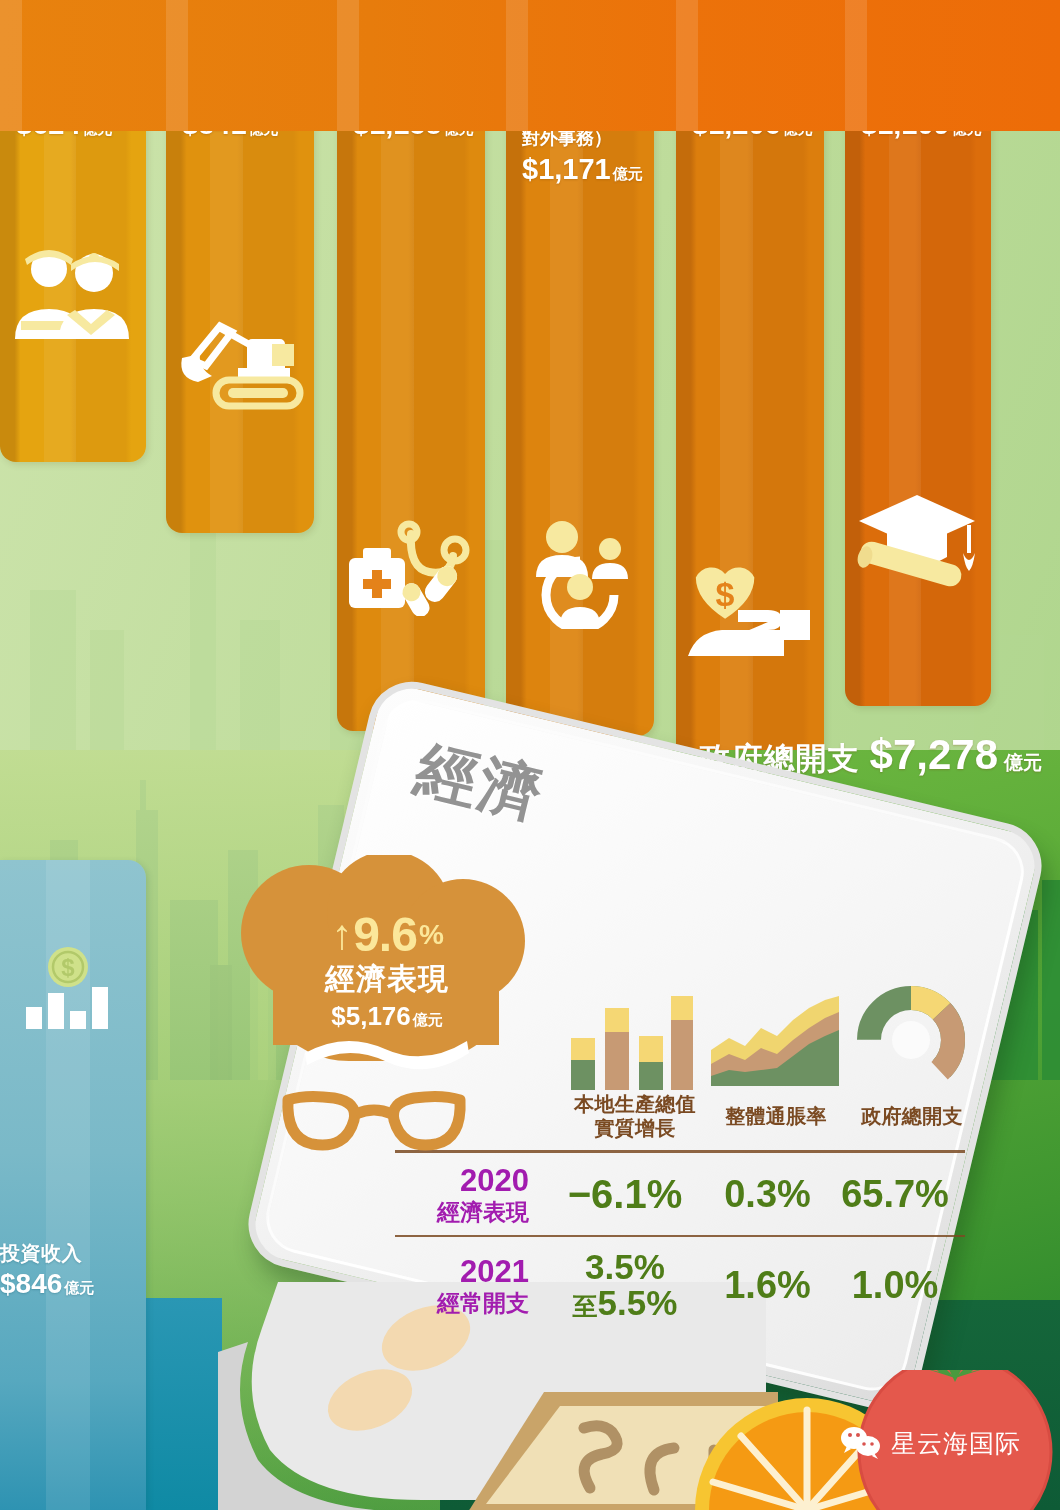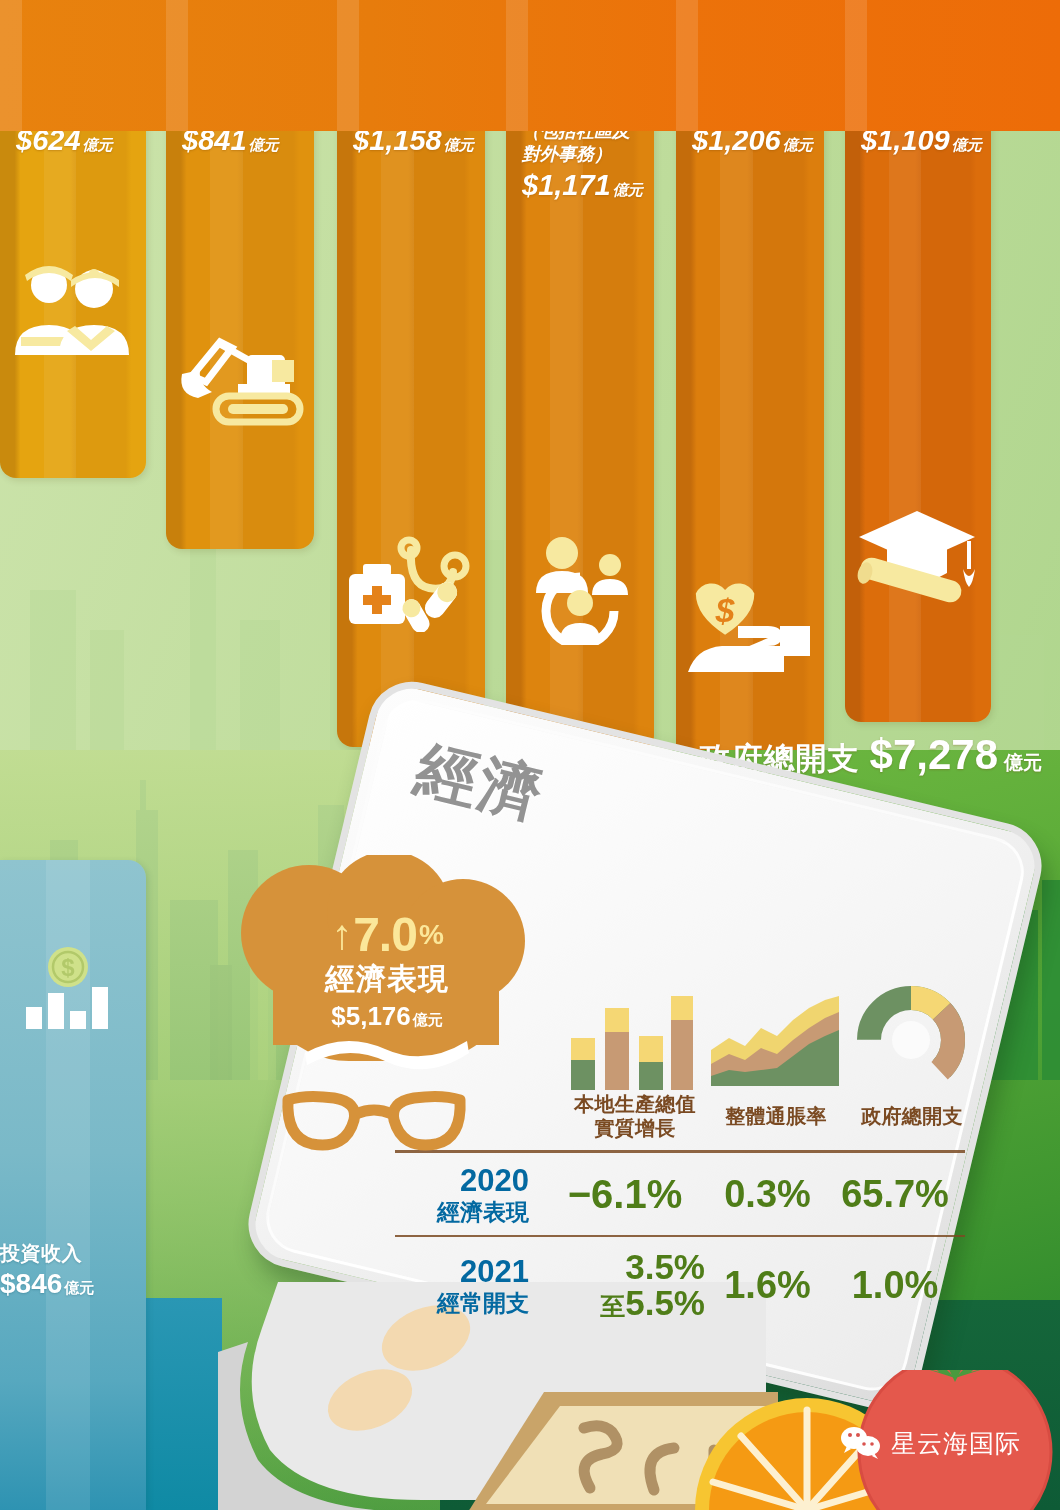--- a/index.html
+++ b/index.html
@@ -35,21 +35,21 @@
     position:absolute; right:18px; top:50%; transform:translateY(-50%);
     z-index:8; color:#fff; white-space:nowrap;
     display:flex; align-items:baseline; gap:10px;
     text-shadow:0 1px 2px rgba(120,40,0,.25);
   }
   .header-title .ht-label { font-size:31px; font-weight:700; letter-spacing:1px; }
   .header-title .ht-amount { font-size:42px; font-weight:700; letter-spacing:0px; }
   .header-title .ht-unit { font-size:19px; font-weight:700; margin-left:-4px; }
 
   
-  .bars { position:absolute; left:0; top:16px; width:1060px; height:800px; z-index:4;font-style:italic; }
+  .bars { position:absolute; left:0; top:0; width:1060px; height:800px; z-index:4; }
   .bar {
     position:absolute; top:0;
     border-bottom-left-radius:16px; border-bottom-right-radius:16px;
     box-shadow:2px 3px 6px rgba(80,60,0,.13);
     overflow:hidden;
   }
   .bar .sheen { position:absolute; top:0; bottom:0; }
   .bar-label {
     position:absolute; left:16px; top:78px; color:#fff; z-index:3;
     text-shadow:0 1px 2px rgba(130,70,0,.3);
@@ -122,28 +122,28 @@
   .mc { position:absolute; bottom:0; }
   .mc-label {
     position:absolute; text-align:center; color:#7a4a22;
     font-size:20px; font-weight:700; line-height:1.18; letter-spacing:.3px;
   }
 
   .etable { position:absolute; left:395px; top:1150px; width:570px; }
   .erow { display:flex; align-items:center; }
   .erow-sep { height:3px; background:#7a4a22; opacity:.85; }
   .erow-sep.thin { height:2px; }
-  .ecell-year { width:150px; text-align:right; padding-right:16px; color:#0369a1; line-height:1.15; }
+  .ecell-year { width:150px; text-align:right; padding-right:16px; color:#a21caf; line-height:1.15; }
   .ecell-year .yr { font-size:31px; font-weight:700; }
   .ecell-year .yd { font-size:23px; font-weight:700; }
   .ecell-val { color:#4f7d18; font-weight:700; text-align:center; }
   .c-gdp { width:160px; font-size:40px; }
   .c-h   { width:125px; font-size:38px; }
   .c-c   { width:130px; font-size:38px; }
-  .c-gdp .two { font-size:35px; line-height:1.04;text-align:right; }
+  .c-gdp .two { font-size:35px; line-height:1.04; }
   .c-gdp .two .pre { font-size:25px; }
 
   
   .badge { position:absolute; left:237px; top:855px; width:300px; height:255px; z-index:14; }
   .badge-text { position:absolute; left:0; top:0; width:300px; text-align:center; color:#fff; }
   .badge-pct { font-size:48px; font-weight:700; color:#fbe79a; letter-spacing:-1px; display:flex; justify-content:center; align-items:center; gap:2px; }
   .badge-pct .sm { font-size:28px; }
   .badge-line { font-size:30px; font-weight:700; letter-spacing:1px; margin-top:-3px; }
   .badge-amt { font-size:26px; font-weight:700; margin-top:1px; }
   .badge-amt .u { font-size:15px; margin-left:2px; }
@@ -461,21 +461,21 @@
         <circle cx="152" cy="58" r="62"></circle>
         <circle cx="226" cy="86" r="62"></circle>
         <rect x="36" y="78" width="226" height="112"></rect>
         <path d="M36,168 Q68,206 112,206 L190,206 Q232,206 262,168 Z"></path>
       </g>
       <path d="M68,198 Q108,176 148,194 Q188,212 230,186 L232,198 Q190,226 148,206 Q110,188 70,210 Z" fill="#fff"></path>
     </svg>
     <div class="badge-text" style="top:52px;">
       <div class="badge-pct">
         <span style="font-size:42px;">↑</span>
-          <span>7.0</span>
+          <span>9.6</span>
           <span class="sm">%</span>
       </div>
       <div class="badge-line">經濟表現</div>
       <div class="badge-amt"><span>$5,176</span><span class="u">億元</span></div>
     </div>
   </div>
 
   <svg class="glasses" width="192" height="86" viewBox="0 0 192 86">
     <g fill="none" stroke="#d6923a" stroke-width="11" stroke-linejoin="round">
       <path d="M10,22 Q8,60 34,66 Q68,72 76,42 Q80,24 56,20 Q28,16 10,22 Z"></path>

